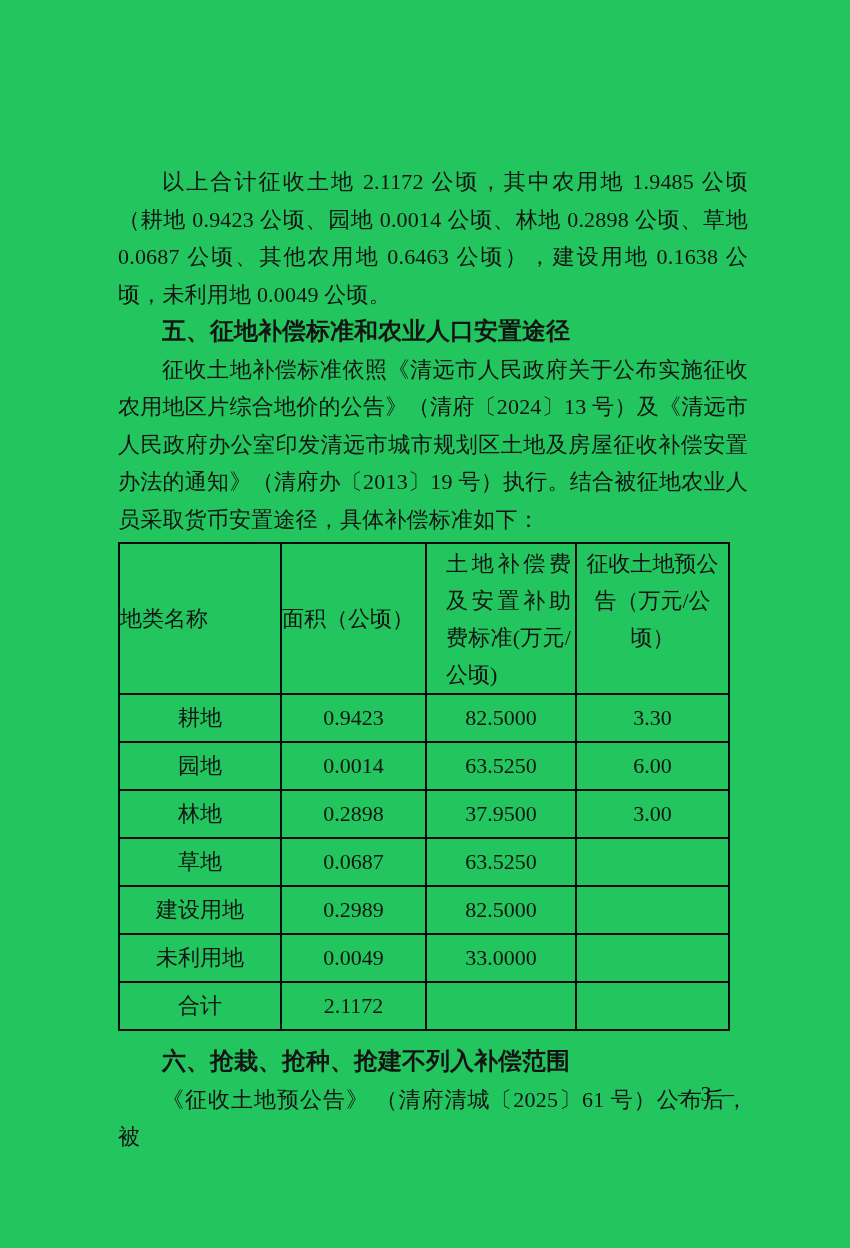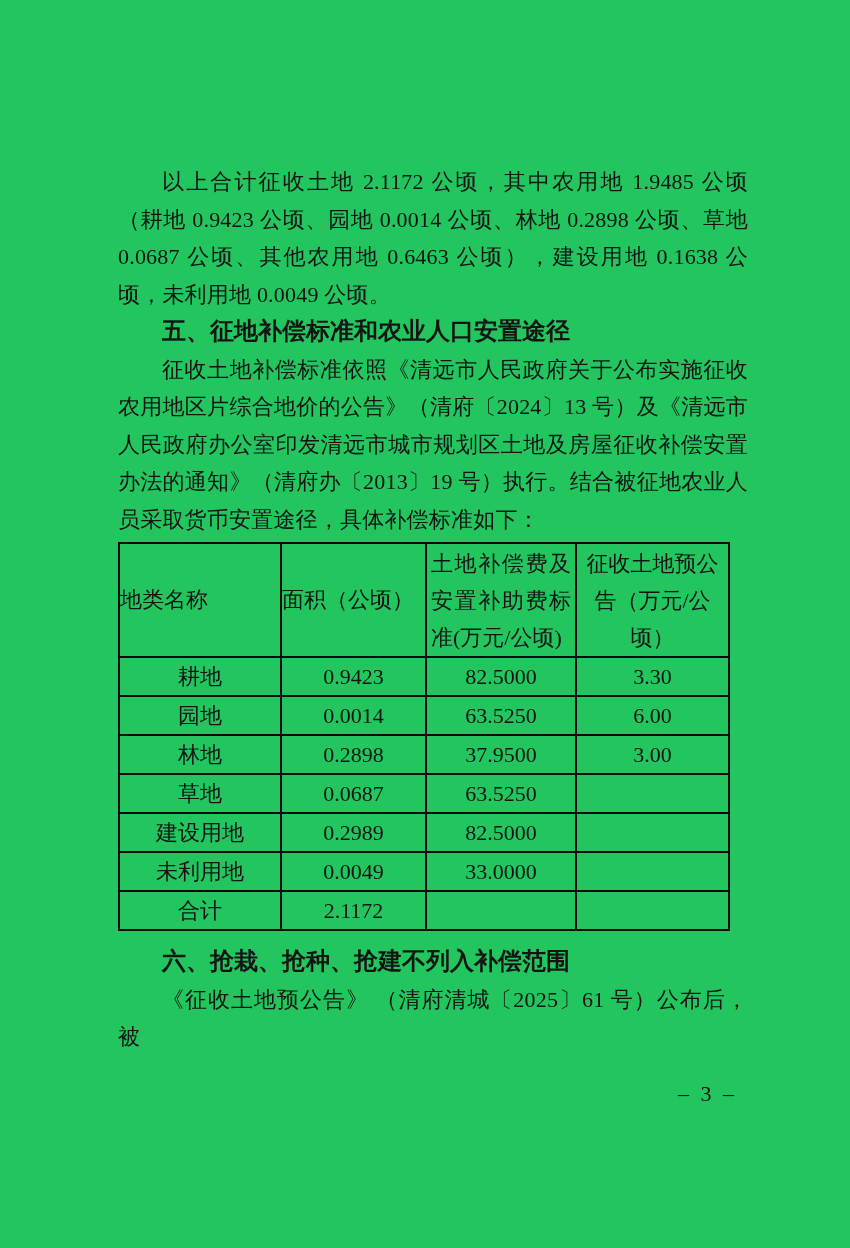--- a/index.html
+++ b/index.html
@@ -47,30 +47,30 @@
     overflow: hidden;
   }
   .comp-table thead tr { height: 112px; }
   .comp-table th.c1, .comp-table th.c2 {
     vertical-align: middle;
     text-align: left;
   }
   .comp-table th.c3 {
     vertical-align: top;
     text-align: justify;
-    padding: 1px 4px 0 4px;
+    padding: 1px 4px 0 19px;
     line-height: 37px;
   }
   .comp-table th.c4 {
     vertical-align: top;
     text-align: center;
     padding: 1px 4px 0 4px;
     line-height: 37px;
   }
-  .comp-table tbody tr { height: 39px; }
+  .comp-table tbody tr { height: 48px; }
   .comp-table tbody td {
     text-align: center;
     vertical-align: middle;
     line-height: 24px;
   }
   .page-number {
     position: absolute;
     left: 678px; top: 1075px;
     font-size: 22px;
     line-height: 37.5px;

